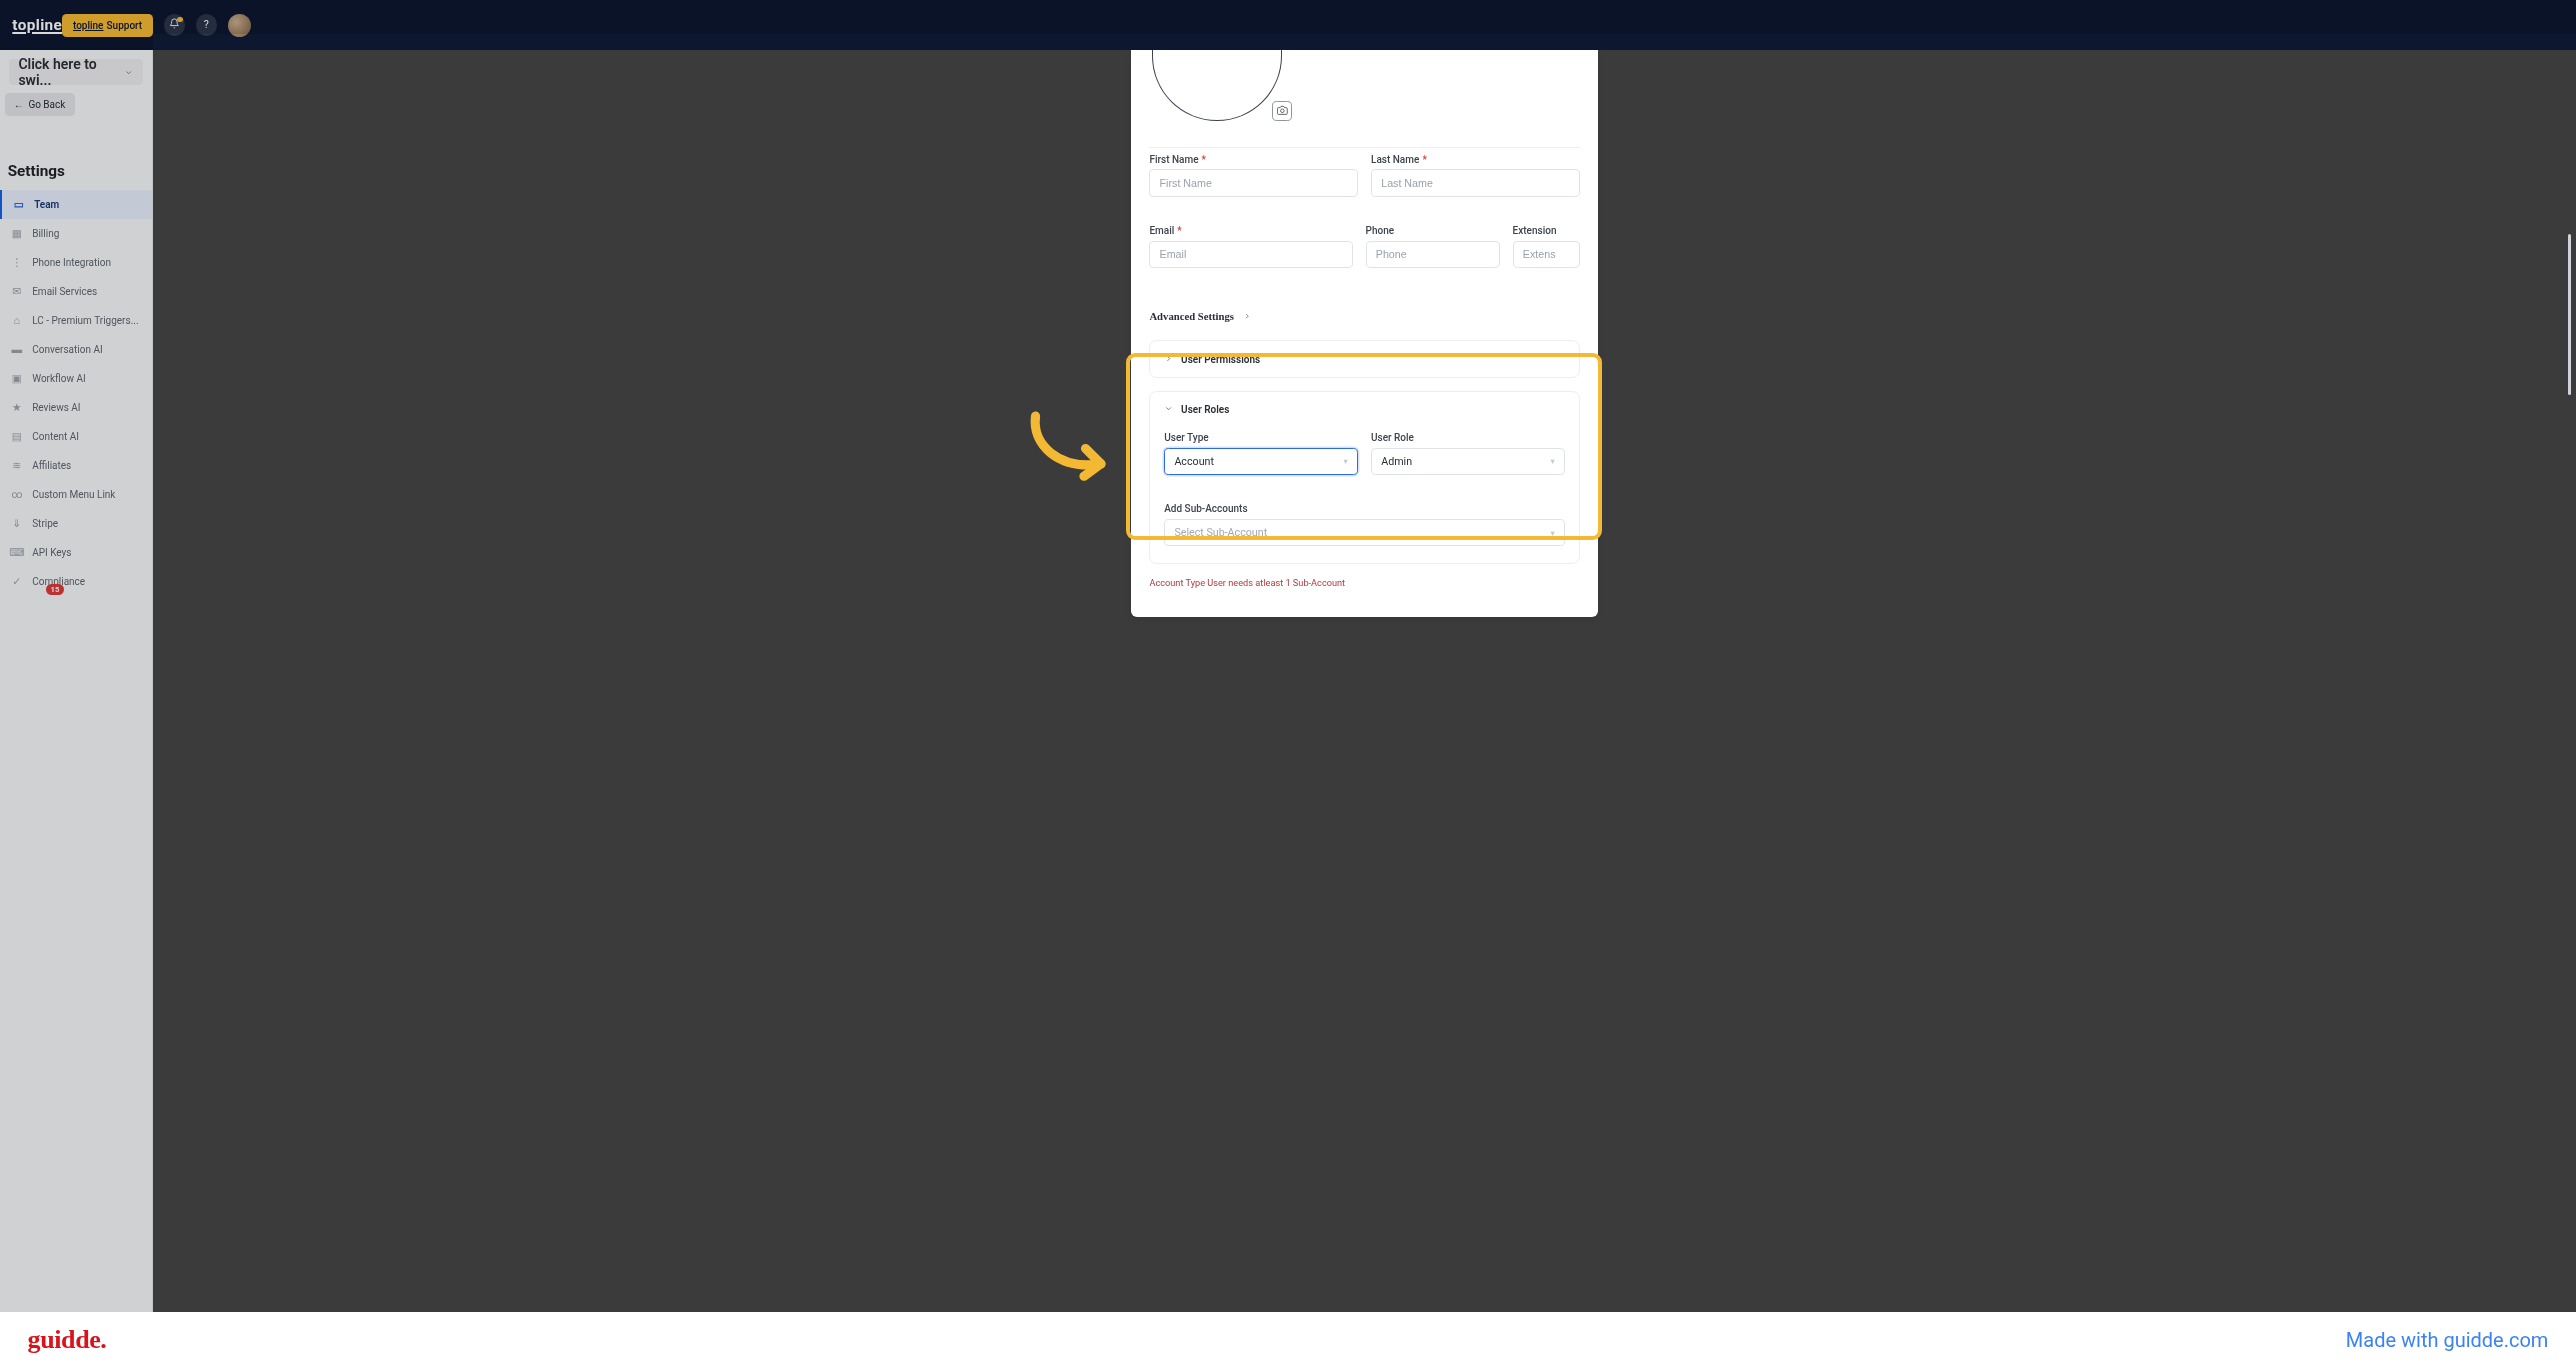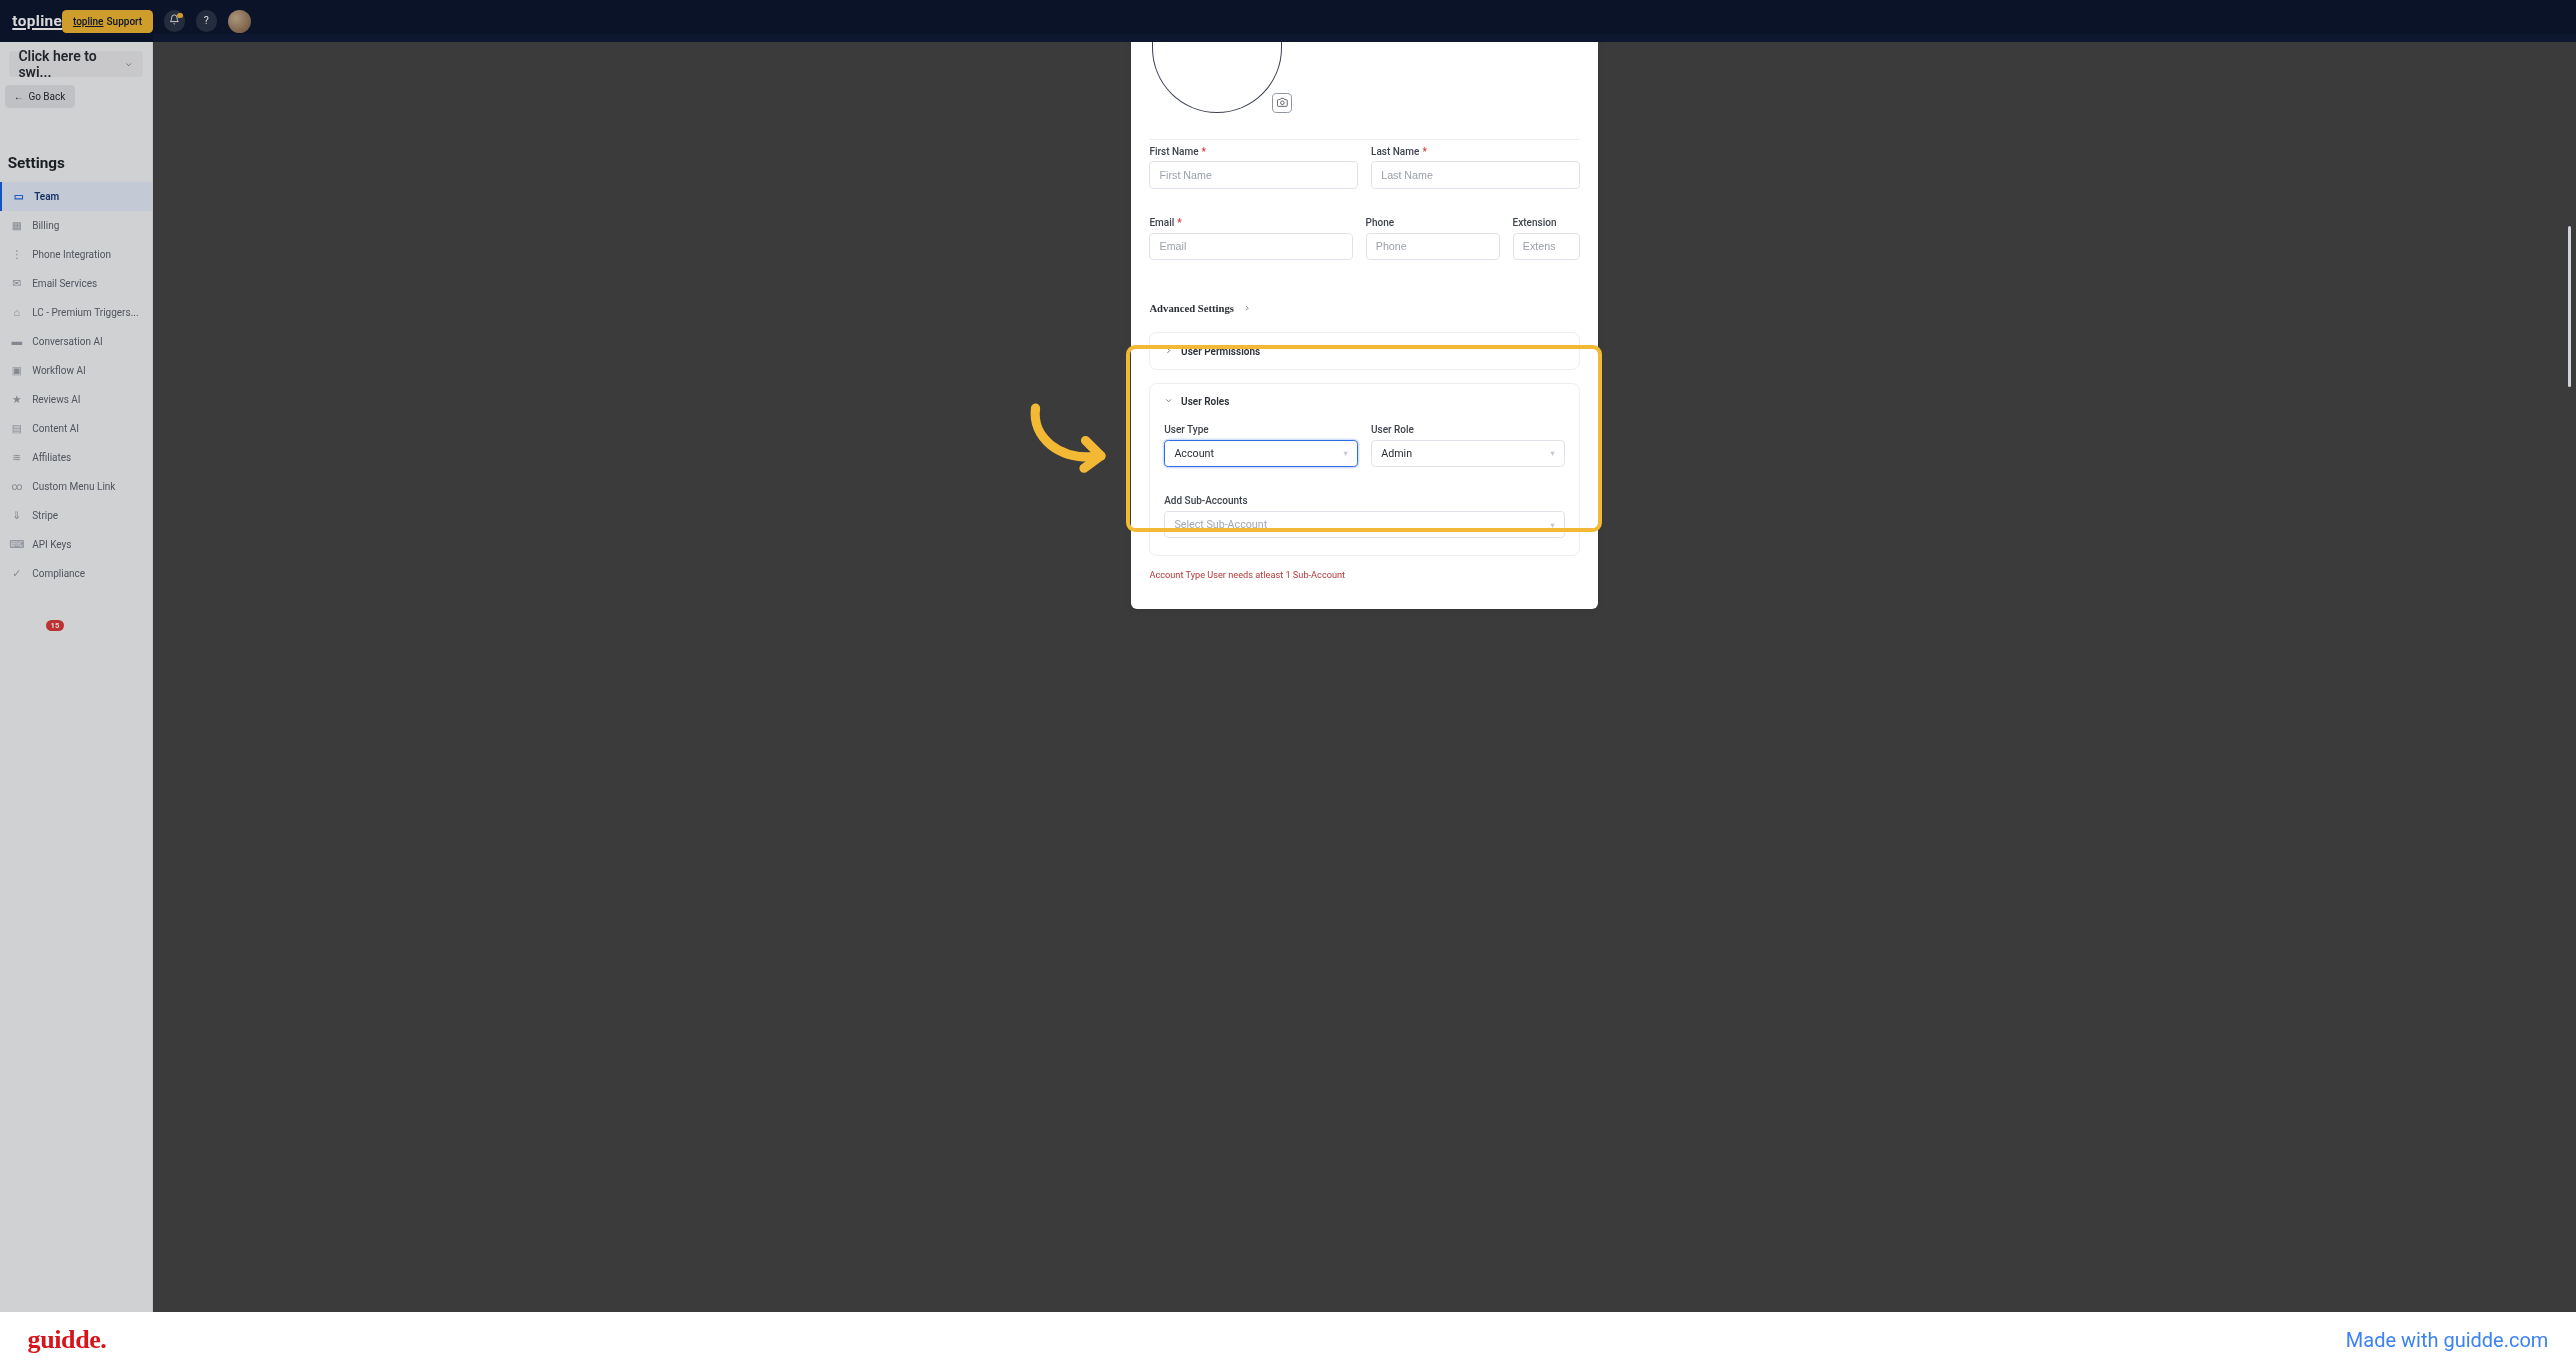--- a/index.html
+++ b/index.html
@@ -9,21 +9,21 @@
   .app-wrapper {
     position: relative;
     width: 100%;
     height: 100%;
     display: flex;
     flex-direction: column;
   }
 
   
   .topbar {
-    height: 42px;
+    height: 50px;
     background: #0d1730;
     display: flex;
     align-items: center;
     padding: 0 12.3px;
     color: #fff;
     flex-shrink: 0;
   }
   .logo {
     font-weight: 700;
     font-size: 15.3px;
@@ -454,21 +454,21 @@
           <span class="nav-icon">⇓</span>
           <span>Stripe</span>
         </div>
         <div class="nav-item">
           <span class="nav-icon">⌨</span>
           <span>API Keys</span>
         </div>
         <div class="nav-item" style="position:relative;">
           <span class="nav-icon">✓</span>
           <span>Compliance</span>
-          <span class="badge-red" style="position:absolute; left:46px; top:17px;margin-top:44px;">15</span>
+          <span class="badge-red" style="position:absolute; left:46px; top:17px;">15</span>
         </div>
       </div>
     </div>
 
     <div class="content">
       <div class="panel">
 
         <div class="avatar-section">
           <div class="avatar-placeholder">
 

